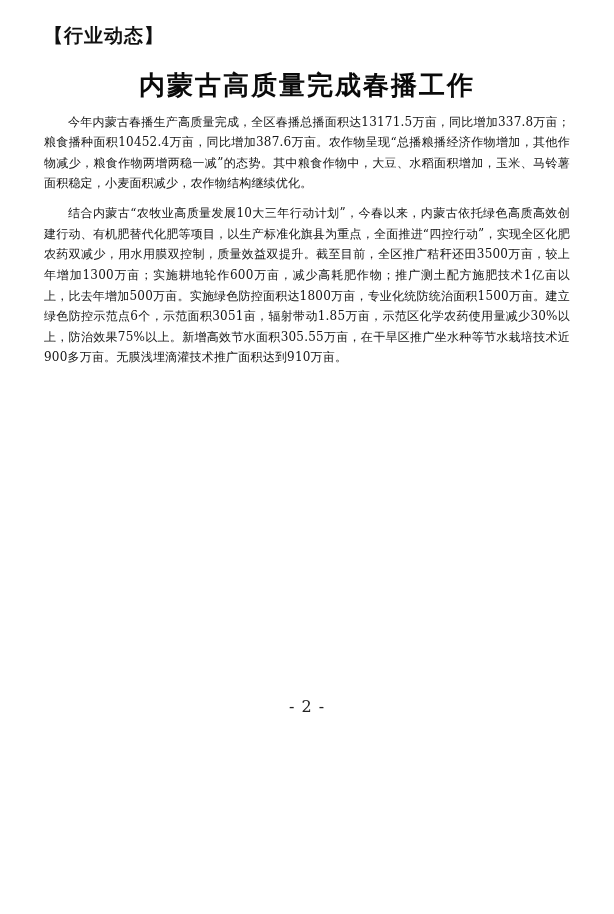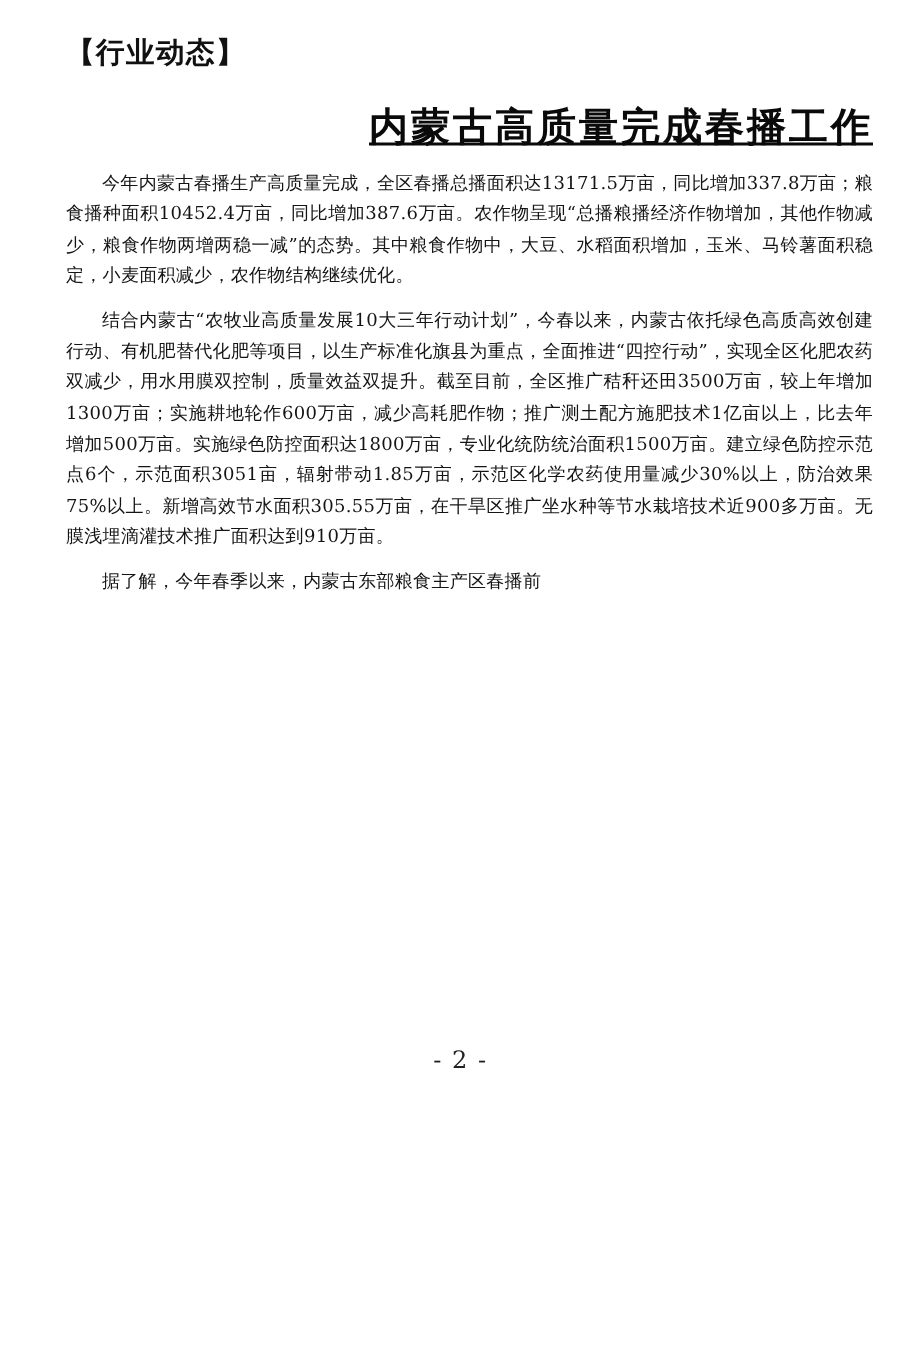--- a/index.html
+++ b/index.html
@@ -13,41 +13,40 @@
     position: relative;
     font-family: "DejaVu Serif", "Liberation Serif", serif;
     color: #111111;
     overflow: hidden;
   }
   .page {
     position: relative;
     width: 614px;
     height: 734px;
     box-sizing: border-box;
-    padding: 18px 32px 0 44px;
+    padding: 18px 44px 0 44px;
   }
   .section-tag {
     font-family: "DejaVu Sans", "Liberation Sans", sans-serif;
     font-weight: bold;
     font-size: 19px;
     letter-spacing: 1px;
     color: #111111;
     margin: 6px 0 0 0;
     line-height: 1.2;
   }
   .doc-title {
-    text-align: right;
+    text-align: center;
     font-family: "DejaVu Serif", "Liberation Serif", serif;
     font-weight: bold;
     font-size: 26px;
     letter-spacing: 2px;
     margin: 22px 0 6px 0;
     line-height: 1.3;
     color: #0a0a0a;
-    text-decoration: underline;
   }
   .body-text {
     font-size: 12px;
     line-height: 1.72;
     text-align: justify;
     text-justify: inter-ideograph;
     letter-spacing: 0.2px;
     margin: 0;
     color: #141414;
   }
@@ -72,18 +71,17 @@
 
 <div class="page">
 
   <div class="section-tag">【行业动态】</div>
 
   <h1 class="doc-title">内蒙古高质量完成春播工作</h1>
 
   <div class="body-text">
     <p class="para">今年内蒙古春播生产高质量完成，全区春播总播面积达13171.5万亩，同比增加337.8万亩；粮食播种面积10452.4万亩，同比增加387.6万亩。农作物呈现“总播粮播经济作物增加，其他作物减少，粮食作物两增两稳一减”的态势。其中粮食作物中，大豆、水稻面积增加，玉米、马铃薯面积稳定，小麦面积减少，农作物结构继续优化。</p>
     <p class="para">结合内蒙古“农牧业高质量发展10大三年行动计划”，今春以来，内蒙古依托绿色高质高效创建行动、有机肥替代化肥等项目，以生产标准化旗县为重点，全面推进“四控行动”，实现全区化肥农药双减少，用水用膜双控制，质量效益双提升。截至目前，全区推广秸秆还田3500万亩，较上年增加1300万亩；实施耕地轮作600万亩，减少高耗肥作物；推广测土配方施肥技术1亿亩以上，比去年增加500万亩。实施绿色防控面积达1800万亩，专业化统防统治面积1500万亩。建立绿色防控示范点6个，示范面积3051亩，辐射带动1.85万亩，示范区化学农药使用量减少30%以上，防治效果75%以上。新增高效节水面积305.55万亩，在干旱区推广坐水种等节水栽培技术近900多万亩。无膜浅埋滴灌技术推广面积达到910万亩。</p>
-    <p class="para">据了解，今年春季以来，内蒙古东部粮食主产区春播前</p>
   </div>
 
   <div class="page-number">- 2 -</div>
 
 </div>
 
 </body></html>

